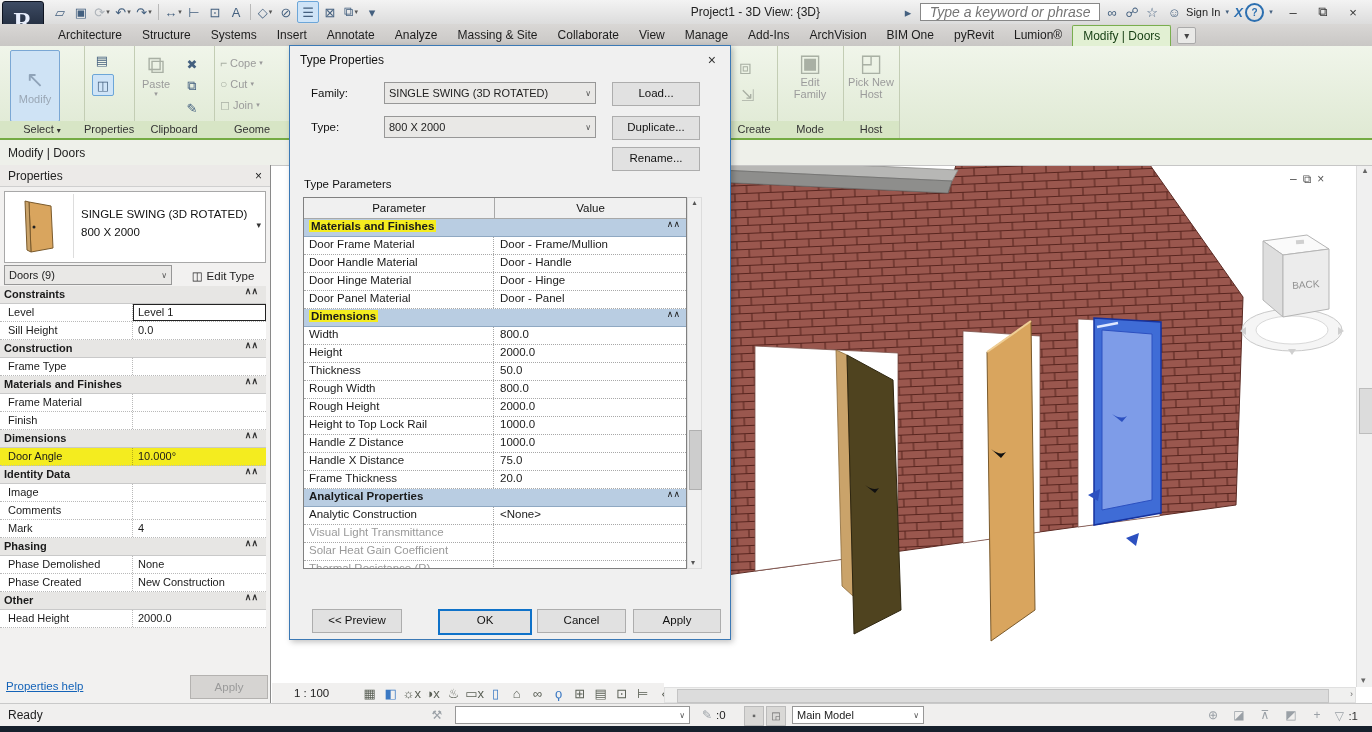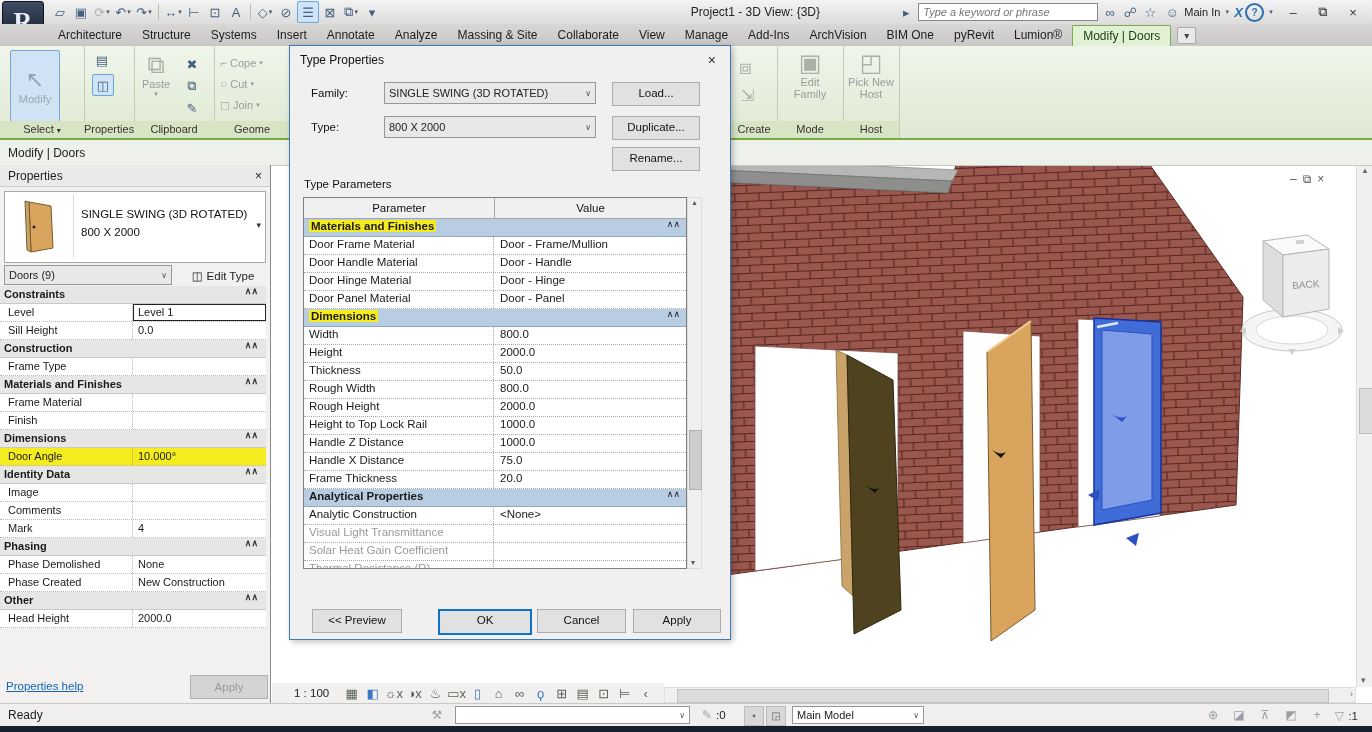--- a/index.html
+++ b/index.html
@@ -14,22 +14,22 @@
 
   
   #titlebar{left:0;top:0;width:1372px;height:24px;background:linear-gradient(#f3f3f3,#dcdcdc);
     display:flex;align-items:center;z-index:6;}
   #appbtn{position:absolute;left:2px;top:1px;width:40px;height:40px;background:linear-gradient(#3d4b63,#141c2b);
     border:1px solid #0d1320;border-radius:3px;color:#e8eefc;font-size:26px;font-weight:bold;
     font-family:"Liberation Serif",serif;display:flex;align-items:center;justify-content:center;z-index:9;}
   #qat{display:flex;align-items:center;margin-left:50px;gap:1px;}
   #tb-title{position:absolute;left:500px;width:320px;text-align:right;font-size:12px;color:#222;}
   #tb-right{position:absolute;right:4px;top:0;height:24px;display:flex;align-items:center;gap:2px;}
-  #searchbox{width:170px;height:16px;border:1px solid #888;background:#fff;font-size:11px;
-    font-style:italic;color:#777;padding:0 4px;}
+  #searchbox{width:170px;height:16px;border:1px solid #888;background:#fff;font-size:14px;
+    font-style:italic;color:#777;padding:0 4px;text-align:center;}
   .winbtn{width:30px;height:20px;display:flex;align-items:center;justify-content:center;
     font-size:13px;color:#333;}
   #signin{font-size:11px;color:#222;}
   #helpbtn{width:15px;height:15px;border:2px solid #2c6fb0;border-radius:50%;color:#2c6fb0;
     font-size:10px;font-weight:bold;display:flex;align-items:center;justify-content:center;}
   #xlogo{color:#2c6fb0;font-weight:bold;font-style:italic;font-size:13px;}
 
   
   #tabrow{left:0;top:24px;width:1372px;height:22px;background:linear-gradient(#d9d7d5,#c9c7c5);
     display:flex;align-items:flex-end;padding-left:48px;box-sizing:border-box;z-index:6;}
@@ -92,21 +92,21 @@
   #pp-apply{position:absolute;left:190px;top:510px;width:76px;height:22px;background:#d6d4d2;border:1px solid #b4b2b0;
     color:#9a9a9a;font-size:11.5px;text-align:center;line-height:22px;}
 
   
   #viewportbg{left:271px;top:165px;width:1101px;height:538px;background:#fff;z-index:1;}
   #scene{left:0;top:0;width:1372px;height:732px;z-index:2;pointer-events:none;}
   #vp-winctl{left:1290px;top:172px;z-index:3;display:flex;gap:6px;color:#555;font-size:12px;}
   #vscroll{left:1356px;top:165px;width:16px;height:522px;background:#f0f0f0;border-left:1px solid #dcdcdc;z-index:3;
     font-size:9px;color:#666;text-align:center;}
   #vthumb{position:absolute;left:2px;top:223px;width:12px;height:44px;background:#dcdcdc;border:1px solid #bdbdbd;}
-  #viewbar{left:272px;top:683px;width:392px;height:20px;background:#f1f0ef;z-index:3;display:flex;align-items:center;gap:2px;}
+  #viewbar{left:272px;top:683px;width:392px;height:20px;background:#f1f0ef;z-index:3;display:flex;align-items:center;gap:20px;}
   #vb-scale{font-size:11.5px;color:#222;margin:0 10px 0 22px;white-space:nowrap;}
   .vbicon{width:21px;height:18px;display:flex;align-items:center;justify-content:center;font-size:13px;
     color:#5a5f55;position:relative;}
   #hscroll{left:664px;top:687px;width:692px;height:16px;background:#f0f0ef;border:1px solid #e0e0e0;z-index:3;box-sizing:border-box;}
   #hthumb{position:absolute;left:12px;top:1px;width:650px;height:12px;background:#dcdcdc;border:1px solid #c4c4c4;}
   #hscroll .ar{position:absolute;right:2px;top:1px;font-size:9px;color:#666;}
 
   
   #dialog{left:289px;top:45px;width:442px;height:595px;background:#f0f0f0;border:1px solid #3c79b5;
     box-shadow:2px 2px 6px rgba(0,0,0,.25);z-index:10;box-sizing:border-box;}
@@ -267,21 +267,21 @@
   <div id="tb-title">Project1 - 3D View: {3D}</div>
   <div id="tb-right">
     <span class="icon">▸</span>
     <input id="searchbox" placeholder="Type a keyword or phrase" style="">
     <span id="tb-icons" style="display:flex;">
         <span class="icon">∞</span>
         <span class="icon">☍</span>
         <span class="icon">☆</span>
       </span>
     <span class="icon">☺</span>
-    <span id="signin">Main In</span>
+    <span id="signin">Sign In</span>
     <span class="icon" style="width:10px;font-size:7px;">▾</span>
     <span id="xlogo">X</span>
     <span id="helpbtn">?</span>
     <span class="icon" style="width:10px;font-size:7px;">▾</span>
     <span id="win-btns" style="display:flex;">
         <span class="winbtn icon">–</span>
         <span class="winbtn icon">⧉</span>
         <span class="winbtn icon">×</span>
       </span>
   </div>

